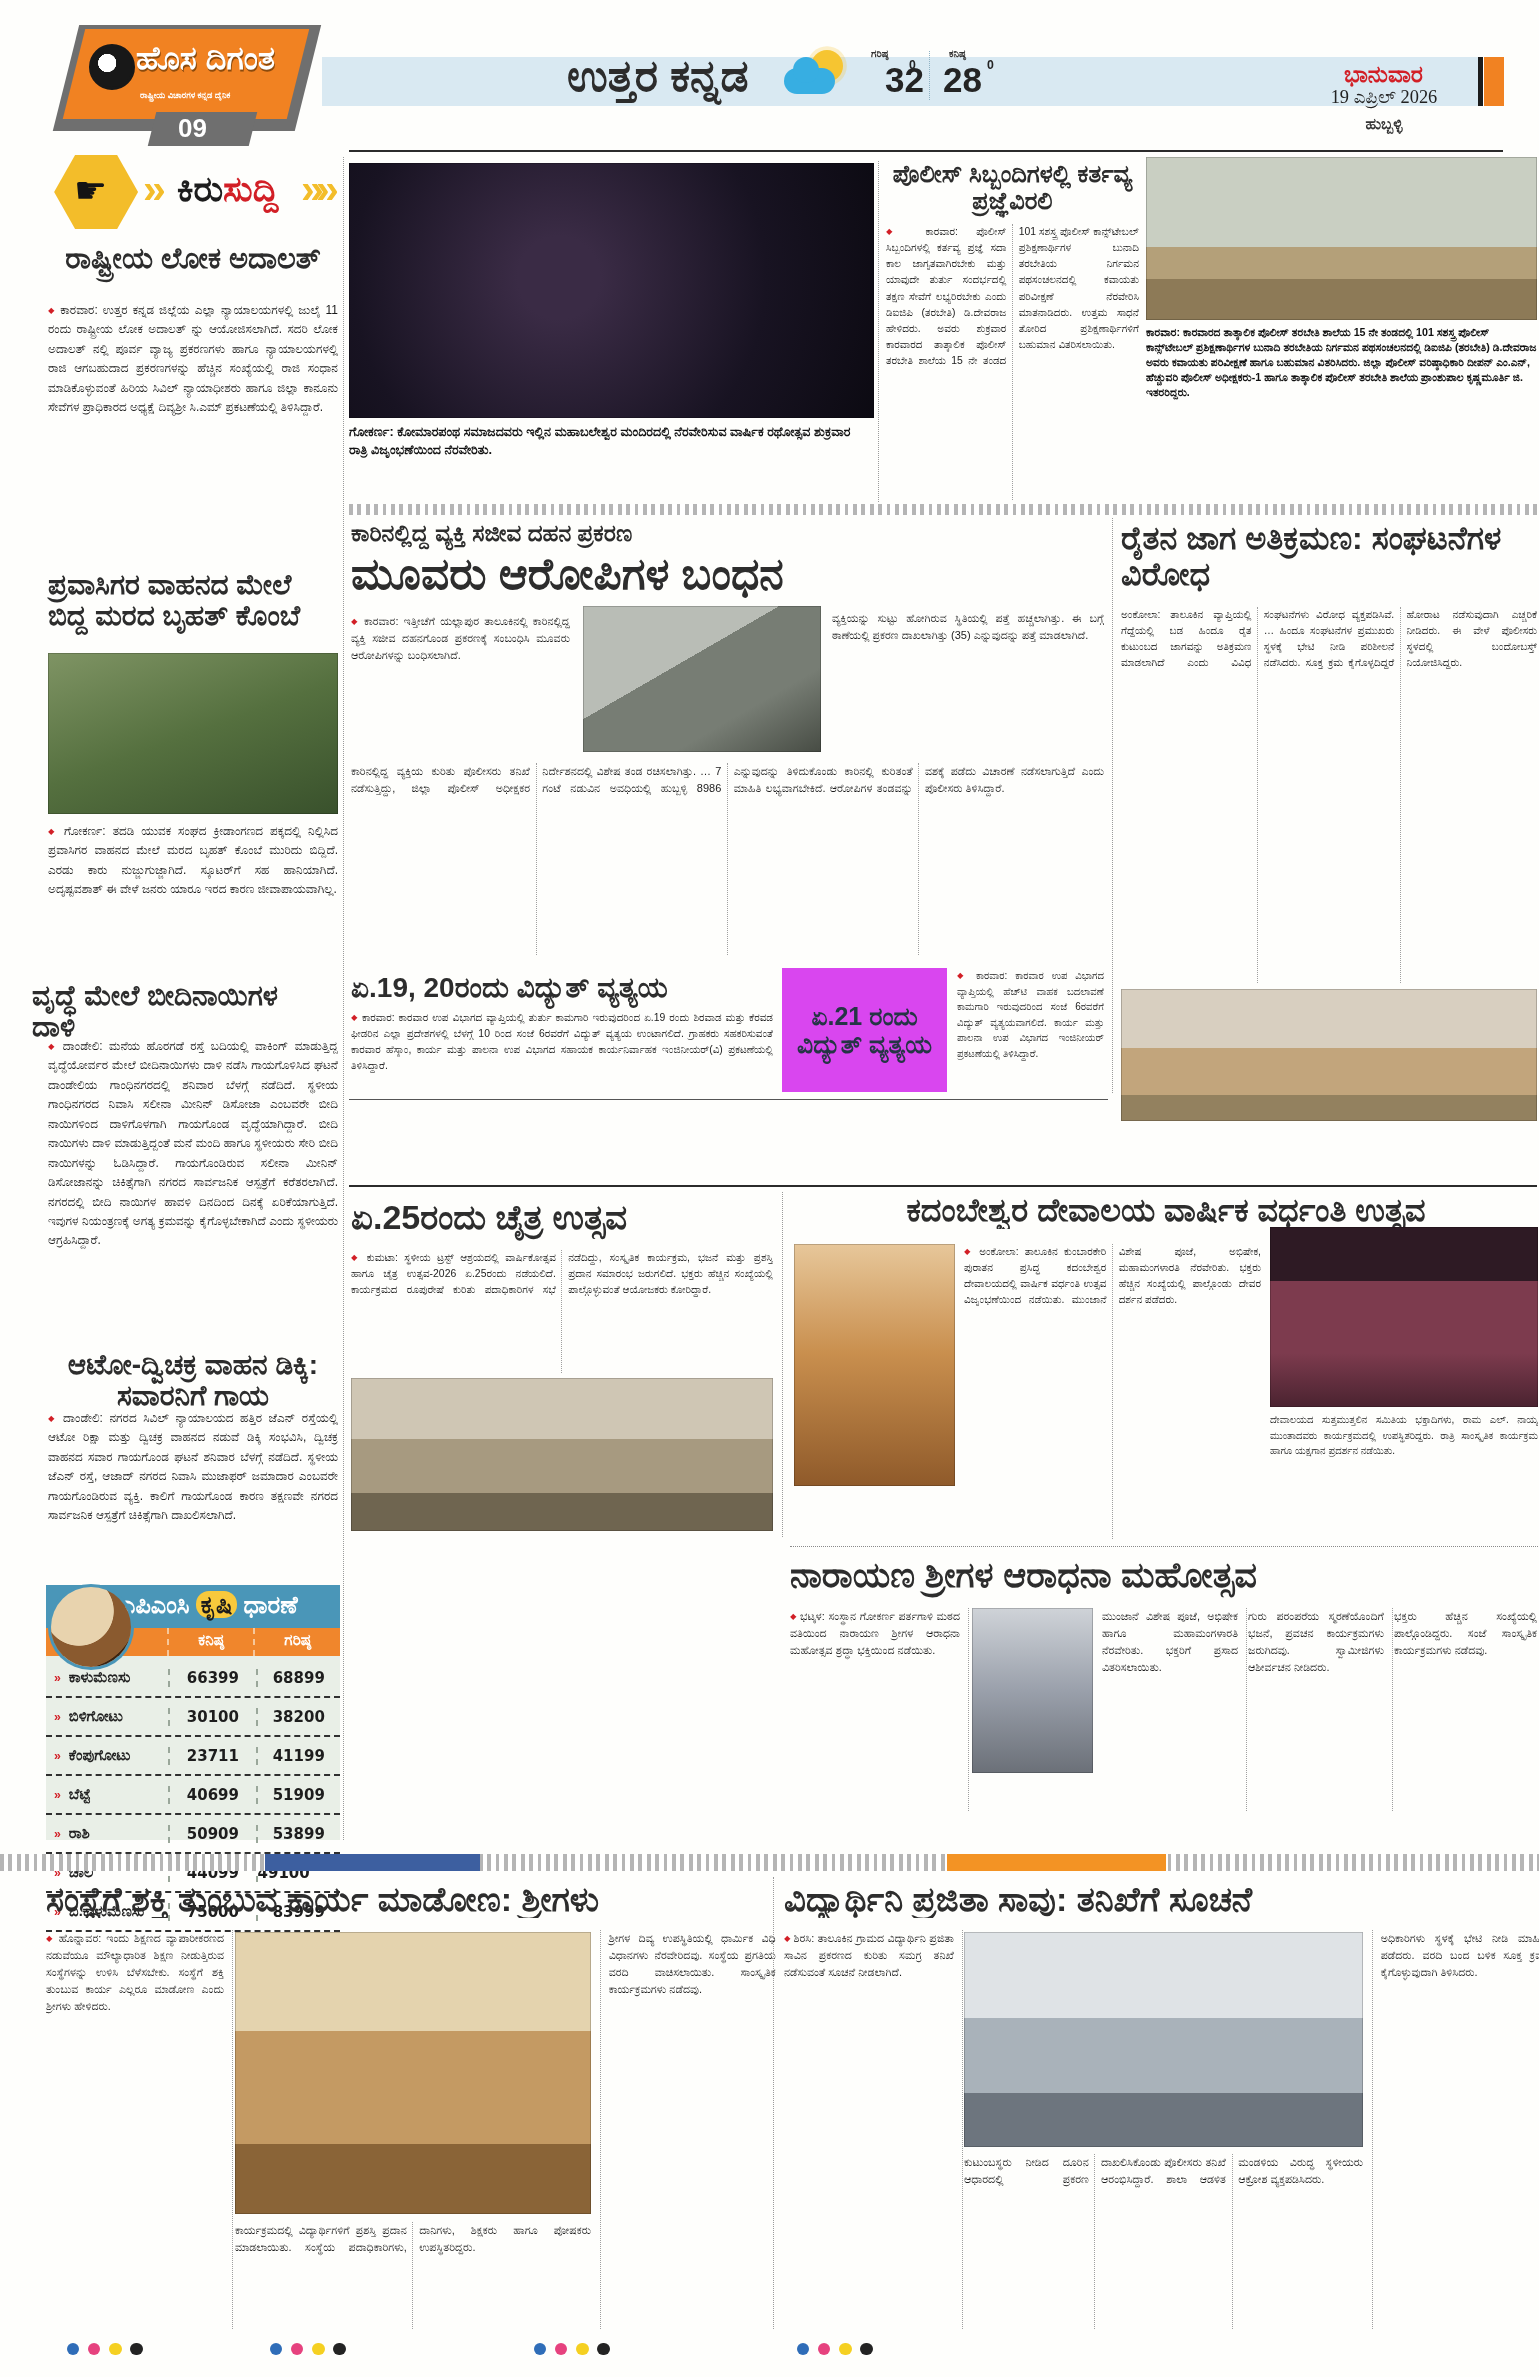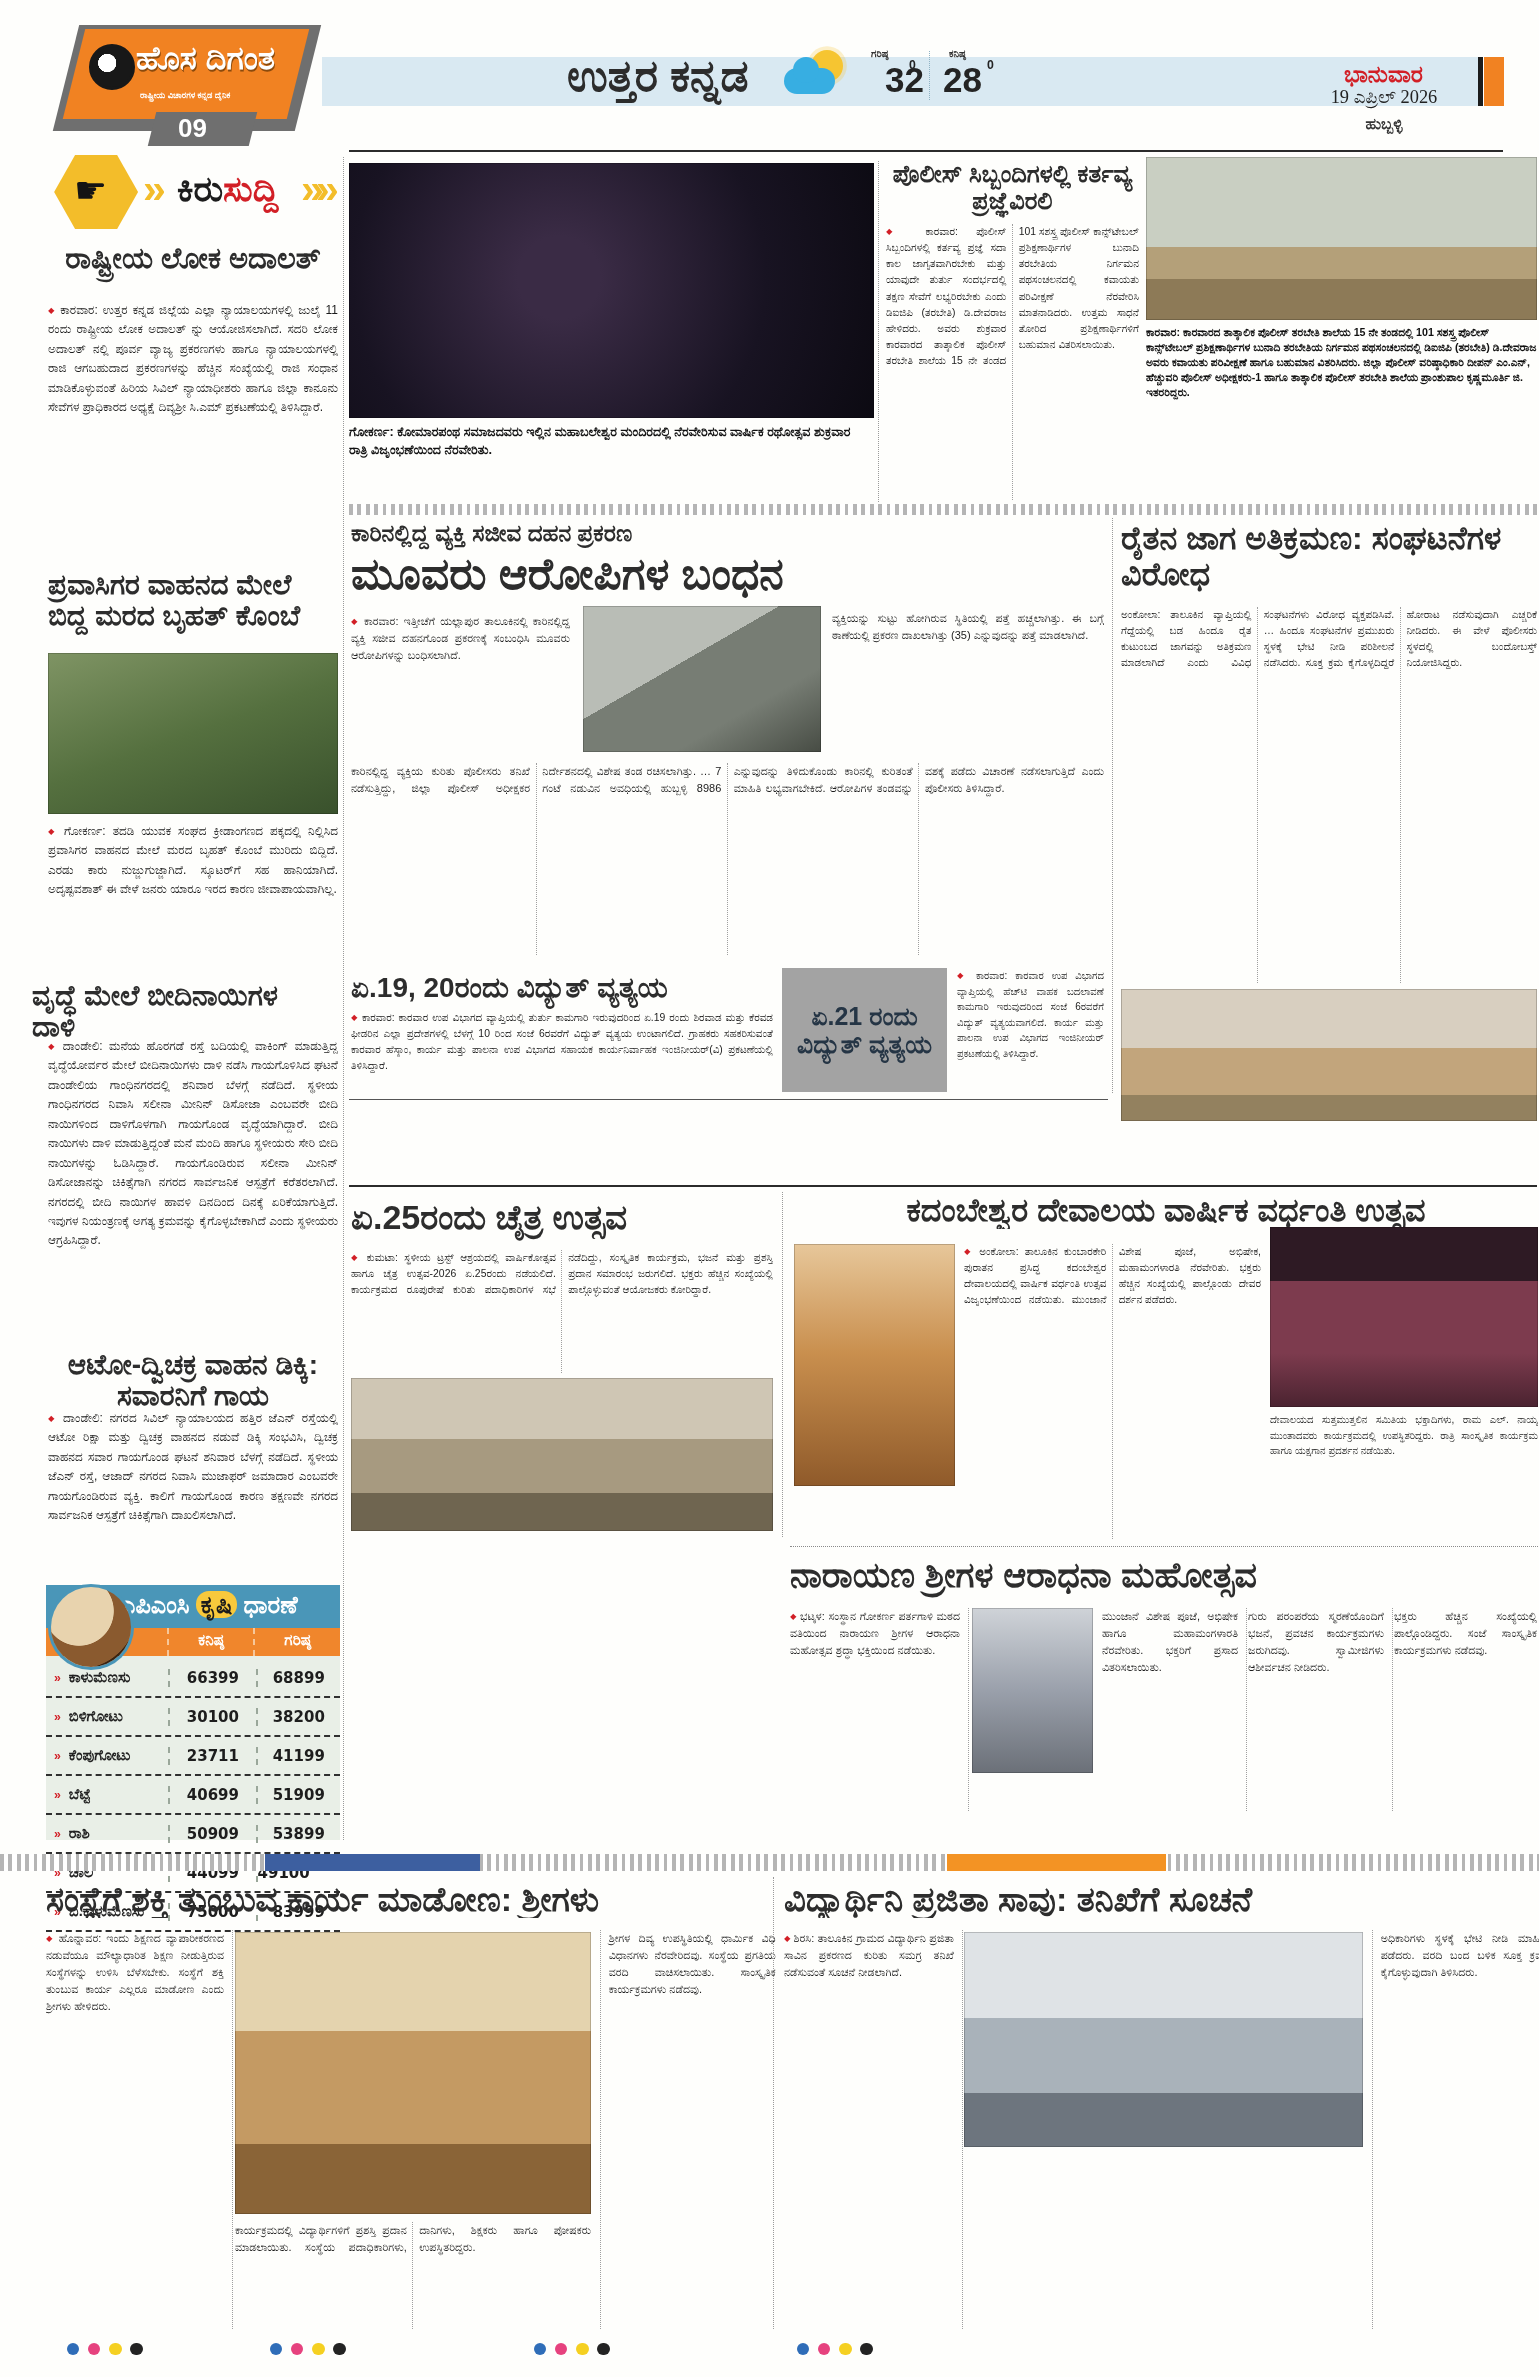--- a/index.html
+++ b/index.html
@@ -187,21 +187,21 @@
 
   <div class="abs dotted-v" style="left:1112px;top:518px;height:575px;"></div>
 
   <div class="abs hl" style="left:1121px;top:521px;width:416px;font-size:32px;">ರೈತನ ಜಾಗ ಅತಿಕ್ರಮಣ: ಸಂಘಟನೆಗಳ ವಿರೋಧ</div>
   <div class="abs body-txt cols3" style="left:1121px;top:607px;width:416px;height:376px;overflow:hidden;font-size:10.4px;">ಅಂಕೋಲಾ: ತಾಲೂಕಿನ ವ್ಯಾಪ್ತಿಯಲ್ಲಿ ಗೆದ್ದೆಯಲ್ಲಿ ಬಡ ಹಿಂದೂ ರೈತ ಕುಟುಂಬದ ಜಾಗವನ್ನು ಅತಿಕ್ರಮಣ ಮಾಡಲಾಗಿದೆ ಎಂದು ವಿವಿಧ ಸಂಘಟನೆಗಳು ವಿರೋಧ ವ್ಯಕ್ತಪಡಿಸಿವೆ. … ಹಿಂದೂ ಸಂಘಟನೆಗಳ ಪ್ರಮುಖರು ಸ್ಥಳಕ್ಕೆ ಭೇಟಿ ನೀಡಿ ಪರಿಶೀಲನೆ ನಡೆಸಿದರು. ಸೂಕ್ತ ಕ್ರಮ ಕೈಗೊಳ್ಳದಿದ್ದರೆ ಹೋರಾಟ ನಡೆಸುವುದಾಗಿ ಎಚ್ಚರಿಕೆ ನೀಡಿದರು. ಈ ವೇಳೆ ಪೊಲೀಸರು ಸ್ಥಳದಲ್ಲಿ ಬಂದೋಬಸ್ತ್ ನಿಯೋಜಿಸಿದ್ದರು.</div>
   <div class="abs photo ph-station" style="left:1121px;top:989px;width:416px;height:132px;"></div>
 
   <div class="abs hl" style="left:351px;top:972px;width:422px;font-size:28px;white-space:nowrap;">ಏ.19, 20ರಂದು ವಿದ್ಯುತ್ ವ್ಯತ್ಯಯ</div>
   <div class="abs body-txt dl" style="left:351px;top:1010px;width:422px;height:83px;overflow:hidden;font-size:10.4px;">ಕಾರವಾರ: ಕಾರವಾರ ಉಪ ವಿಭಾಗದ ವ್ಯಾಪ್ತಿಯಲ್ಲಿ ತುರ್ತು ಕಾಮಗಾರಿ ಇರುವುದರಿಂದ ಏ.19 ರಂದು ಶಿರವಾಡ ಮತ್ತು ಕೆರವಡ ಫೀಡರಿನ ಎಲ್ಲಾ ಪ್ರದೇಶಗಳಲ್ಲಿ ಬೆಳಗ್ಗೆ 10 ರಿಂದ ಸಂಜೆ 6ರವರೆಗೆ ವಿದ್ಯುತ್ ವ್ಯತ್ಯಯ ಉಂಟಾಗಲಿದೆ. ಗ್ರಾಹಕರು ಸಹಕರಿಸುವಂತೆ ಕಾರವಾರ ಹೆಸ್ಕಾಂ, ಕಾರ್ಯ ಮತ್ತು ಪಾಲನಾ ಉಪ ವಿಭಾಗದ ಸಹಾಯಕ ಕಾರ್ಯನಿರ್ವಾಹಕ ಇಂಜಿನೀಯರ್(ವಿ) ಪ್ರಕಟಣೆಯಲ್ಲಿ ತಿಳಿಸಿದ್ದಾರೆ.</div>
 
-  <div class="abs" style="left:782px;top:968px;width:165px;height:124px;background:#a3a3a3;display:flex;align-items:center;justify-content:center;">
+  <div class="abs" style="left:782px;top:968px;width:165px;height:124px;background:#d946ef;display:flex;align-items:center;justify-content:center;">
     <div class="hl" style="font-size:25px;text-align:center;width:146px;color:#253545;">ಏ.21 ರಂದು ವಿದ್ಯುತ್ ವ್ಯತ್ಯಯ</div>
   </div>
   <div class="abs body-txt dl" style="left:957px;top:968px;width:147px;height:124px;overflow:hidden;font-size:10px;">ಕಾರವಾರ: ಕಾರವಾರ ಉಪ ವಿಭಾಗದ ವ್ಯಾಪ್ತಿಯಲ್ಲಿ ಹೆಚ್‌ಟಿ ವಾಹಕ ಬದಲಾವಣೆ ಕಾಮಗಾರಿ ಇರುವುದರಿಂದ ಸಂಜೆ 6ರವರೆಗೆ ವಿದ್ಯುತ್ ವ್ಯತ್ಯಯವಾಗಲಿದೆ. ಕಾರ್ಯ ಮತ್ತು ಪಾಲನಾ ಉಪ ವಿಭಾಗದ ಇಂಜಿನೀಯರ್ ಪ್ರಕಟಣೆಯಲ್ಲಿ ತಿಳಿಸಿದ್ದಾರೆ.</div>
 
   <div class="abs rule-h" style="left:349px;top:1099px;width:759px;height:0.8px;background:#555;"></div>
   <div class="abs rule-h" style="left:349px;top:1185px;width:1188px;height:1.5px;"></div>
 
   <div class="abs hl" style="left:351px;top:1198px;width:422px;font-size:34px;white-space:nowrap;">ಏ.25ರಂದು ಚೈತ್ರ ಉತ್ಸವ</div>
   <div class="abs body-txt cols2 dl" style="left:351px;top:1250px;width:422px;height:123px;overflow:hidden;font-size:10.4px;">ಕುಮಟಾ: ಸ್ಥಳೀಯ ಟ್ರಸ್ಟ್ ಆಶ್ರಯದಲ್ಲಿ ವಾರ್ಷಿಕೋತ್ಸವ ಹಾಗೂ ಚೈತ್ರ ಉತ್ಸವ-2026 ಏ.25ರಂದು ನಡೆಯಲಿದೆ. ಕಾರ್ಯಕ್ರಮದ ರೂಪುರೇಷೆ ಕುರಿತು ಪದಾಧಿಕಾರಿಗಳ ಸಭೆ ನಡೆದಿದ್ದು, ಸಂಸ್ಕೃತಿಕ ಕಾರ್ಯಕ್ರಮ, ಭಜನೆ ಮತ್ತು ಪ್ರಶಸ್ತಿ ಪ್ರದಾನ ಸಮಾರಂಭ ಜರುಗಲಿದೆ. ಭಕ್ತರು ಹೆಚ್ಚಿನ ಸಂಖ್ಯೆಯಲ್ಲಿ ಪಾಲ್ಗೊಳ್ಳುವಂತೆ ಆಯೋಜಕರು ಕೋರಿದ್ದಾರೆ.</div>
   <div class="abs photo ph-books" style="left:351px;top:1378px;width:422px;height:153px;"></div>
@@ -230,20 +230,21 @@
   <div class="abs body-txt dl" style="left:46px;top:1930px;width:178px;height:399px;overflow:hidden;border-right:0.8px dotted #9f9f9f;padding-right:7.7px;">ಹೊನ್ನಾವರ: ಇಂದು ಶಿಕ್ಷಣದ ವ್ಯಾಪಾರೀಕರಣದ ನಡುವೆಯೂ ಮೌಲ್ಯಾಧಾರಿತ ಶಿಕ್ಷಣ ನೀಡುತ್ತಿರುವ ಸಂಸ್ಥೆಗಳನ್ನು ಉಳಿಸಿ ಬೆಳೆಸಬೇಕು. ಸಂಸ್ಥೆಗೆ ಶಕ್ತಿ ತುಂಬುವ ಕಾರ್ಯ ಎಲ್ಲರೂ ಮಾಡೋಣ ಎಂದು ಶ್ರೀಗಳು ಹೇಳಿದರು.</div>
   <div class="abs photo ph-warm" style="left:235px;top:1932px;width:356px;height:282px;"></div>
   <div class="abs body-txt cols2" style="left:235px;top:2222px;width:356px;height:107px;overflow:hidden;">ಕಾರ್ಯಕ್ರಮದಲ್ಲಿ ವಿದ್ಯಾರ್ಥಿಗಳಿಗೆ ಪ್ರಶಸ್ತಿ ಪ್ರದಾನ ಮಾಡಲಾಯಿತು. ಸಂಸ್ಥೆಯ ಪದಾಧಿಕಾರಿಗಳು, ದಾನಿಗಳು, ಶಿಕ್ಷಕರು ಹಾಗೂ ಪೋಷಕರು ಉಪಸ್ಥಿತರಿದ್ದರು.</div>
   <div class="abs body-txt" style="left:600px;top:1930px;width:167px;height:399px;overflow:hidden;border-left:0.8px dotted #9f9f9f;padding-left:7.7px;">ಶ್ರೀಗಳ ದಿವ್ಯ ಉಪಸ್ಥಿತಿಯಲ್ಲಿ ಧಾರ್ಮಿಕ ವಿಧಿ ವಿಧಾನಗಳು ನೆರವೇರಿದವು. ಸಂಸ್ಥೆಯ ಪ್ರಗತಿಯ ವರದಿ ವಾಚಿಸಲಾಯಿತು. ಸಾಂಸ್ಕೃತಿಕ ಕಾರ್ಯಕ್ರಮಗಳು ನಡೆದವು.</div>
 
   <div class="abs dotted-v" style="left:773px;top:1877px;height:452px;"></div>
 
   <div class="abs hl" style="left:784px;top:1880px;width:754px;font-size:34px;white-space:nowrap;overflow:hidden;">ವಿದ್ಯಾರ್ಥಿನಿ ಪ್ರಜಿತಾ ಸಾವು: ತನಿಖೆಗೆ ಸೂಚನೆ</div>
   <div class="abs body-txt dl" style="left:784px;top:1930px;width:170px;height:399px;overflow:hidden;border-right:0.8px dotted #9f9f9f;padding-right:7.7px;">ಶಿರಸಿ: ತಾಲೂಕಿನ ಗ್ರಾಮದ ವಿದ್ಯಾರ್ಥಿನಿ ಪ್ರಜಿತಾ ಸಾವಿನ ಪ್ರಕರಣದ ಕುರಿತು ಸಮಗ್ರ ತನಿಖೆ ನಡೆಸುವಂತೆ ಸೂಚನೆ ನೀಡಲಾಗಿದೆ.</div>
   <div class="abs photo ph-meet" style="left:964px;top:1932px;width:399px;height:215px;"></div>
+  <div class="abs body-txt cols3" style="left:964px;top:2154px;width:399px;height:175px;overflow:hidden;">ಕುಟುಂಬಸ್ಥರು ನೀಡಿದ ದೂರಿನ ಆಧಾರದಲ್ಲಿ ಪ್ರಕರಣ ದಾಖಲಿಸಿಕೊಂಡು ಪೊಲೀಸರು ತನಿಖೆ ಆರಂಭಿಸಿದ್ದಾರೆ. ಶಾಲಾ ಆಡಳಿತ ಮಂಡಳಿಯ ವಿರುದ್ಧ ಸ್ಥಳೀಯರು ಆಕ್ರೋಶ ವ್ಯಕ್ತಪಡಿಸಿದರು.</div>
   <div class="abs body-txt" style="left:1372px;top:1930px;width:165px;height:399px;overflow:hidden;border-left:0.8px dotted #9f9f9f;padding-left:7.7px;">ಅಧಿಕಾರಿಗಳು ಸ್ಥಳಕ್ಕೆ ಭೇಟಿ ನೀಡಿ ಮಾಹಿತಿ ಪಡೆದರು. ವರದಿ ಬಂದ ಬಳಿಕ ಸೂಕ್ತ ಕ್ರಮ ಕೈಗೊಳ್ಳುವುದಾಗಿ ತಿಳಿಸಿದರು.</div>
 
   <div class="abs" style="left:67px;top:2343px;">
     <span class="dot" style="background:#2f6db8;"></span>
     <span class="dot" style="background:#e6427e;"></span>
     <span class="dot" style="background:#f5d021;"></span>
     <span class="dot" style="background:#232323;"></span>
   </div>
   <div class="abs" style="left:270px;top:2343px;">
     <span class="dot" style="background:#2f6db8;"></span>

